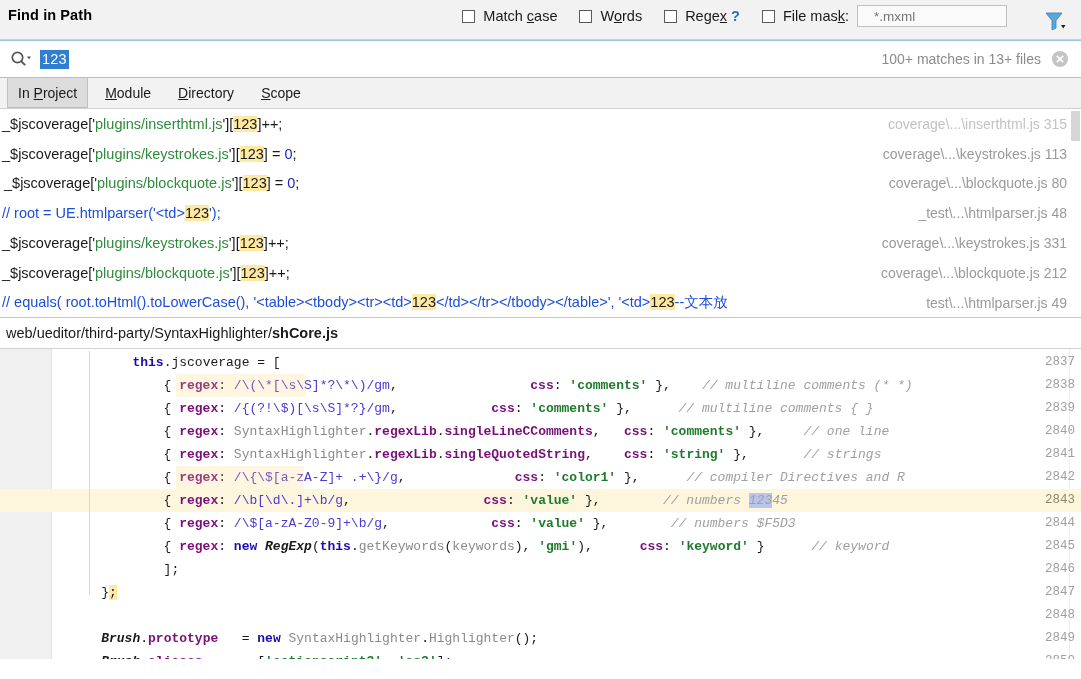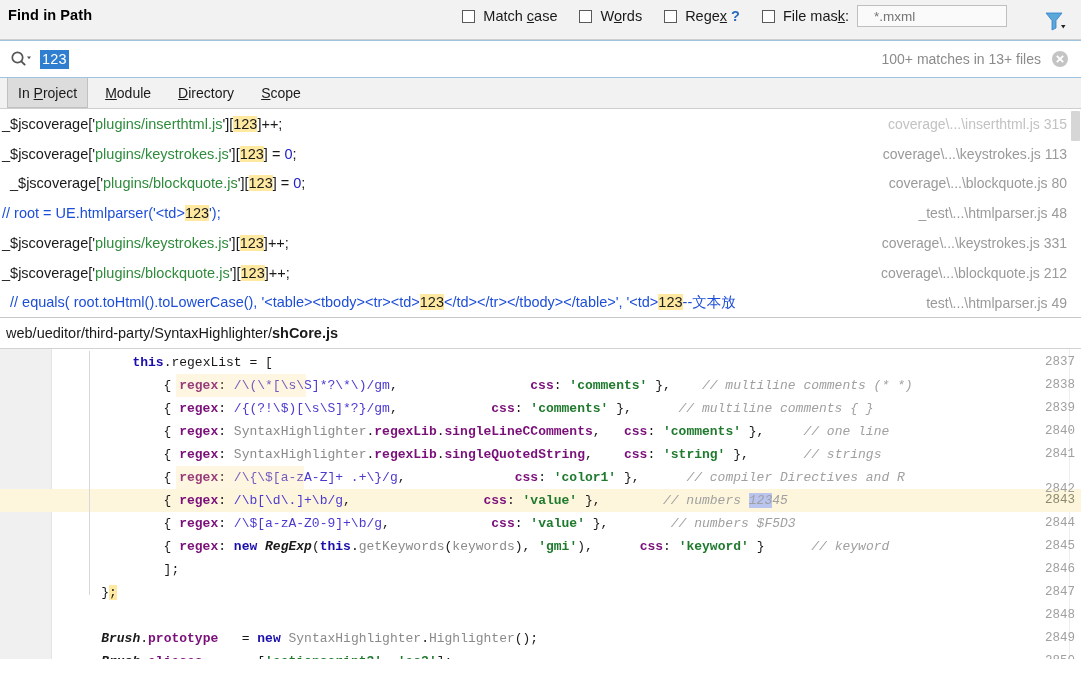--- a/index.html
+++ b/index.html
@@ -357,37 +357,37 @@
       </div>
     <div class="tab">
         <span><span></span><span class="mn">D</span><span>irectory</span></span>
       </div>
     <div class="tab">
         <span><span></span><span class="mn">S</span><span>cope</span></span>
       </div>
   </div>
 
   <div class="results" id="results-list">
-      <div class="rrow" style="top: 178.8px; position: absolute; left: 8px; right: 0px; gap: 36px;">
+      <div class="rrow" style="top: 178.8px; position: absolute; left: 0px; right: 0px; gap: 36px;">
         <div class="rcode"><span class="cmt">//   equals( root.toHtml().toLowerCase(), '&lt;table&gt;&lt;tbody&gt;&lt;tr&gt;&lt;td&gt;</span><span class="hl">123</span><span class="cmt">&lt;/td&gt;&lt;/tr&gt;&lt;/tbody&gt;&lt;/table&gt;', '&lt;td&gt;</span><span class="hl">123</span><span class="cmt">--文本放</span></div>
         <div class="rpath">test\...\htmlparser.js 49</div>
       </div>
       <div class="rrow" style="top: 149px; position: absolute; left: 0px; right: 0px;">
         <div class="rcode"><span>_$jscoverage['</span><span class="str">plugins/blockquote.js</span><span>'][</span><span class="hl">123</span><span>]++;</span></div>
         <div class="rpath">coverage\...\blockquote.js 212</div>
       </div>
       <div class="rrow" style="top: 119.2px; position: absolute; left: 0px; right: 0px;">
         <div class="rcode"><span>_$jscoverage['</span><span class="str">plugins/keystrokes.js</span><span>'][</span><span class="hl">123</span><span>]++;</span></div>
         <div class="rpath">coverage\...\keystrokes.js 331</div>
       </div>
       <div class="rrow" style="top: 89.4px; position: absolute; left: 0px; right: 0px;">
         <div class="rcode"><span class="cmt">//   root = UE.htmlparser('&lt;td&gt;</span><span class="hl">123</span><span class="cmt">');</span></div>
         <div class="rpath">_test\...\htmlparser.js 48</div>
       </div>
-      <div class="rrow" style="top: 59.6px; position: absolute; left: 8px; right: 0px;">
+      <div class="rrow" style="top: 59.6px; position: absolute; left: 2px; right: 0px;">
         <div class="rcode"><span>_$jscoverage['</span><span class="str">plugins/blockquote.js</span><span>'][</span><span class="hl">123</span><span>] = </span><span class="num">0</span><span>;</span></div>
         <div class="rpath">coverage\...\blockquote.js 80</div>
       </div>
       <div class="rrow" style="top: 29.8px; position: absolute; left: 0px; right: 0px;">
         <div class="rcode"><span>_$jscoverage['</span><span class="str">plugins/keystrokes.js</span><span>'][</span><span class="hl">123</span><span>] = </span><span class="num">0</span><span>;</span></div>
         <div class="rpath">coverage\...\keystrokes.js 113</div>
       </div>
       <div class="rrow" style="top: 0px; position: absolute; left: 0px; right: 0px;">
         <div class="rcode"><span>_$jscoverage['</span><span class="str">plugins/inserthtml.js</span><span>'][</span><span class="hl">123</span><span>]++;</span></div>
         <div class="rpath dim">coverage\...\inserthtml.js 315</div>
@@ -399,30 +399,30 @@
     <div class="pathtext"><span>web/ueditor/third-party/SyntaxHighlighter/</span><b>shCore.js</b></div>
   </div>
 
   <div class="codepane" id="code-pane">
     <div class="gutter"></div>
     <div class="gutter2"></div>
     <div class="code-scrollcol"></div>
   <div class="rowbg" style="top: 140px;"></div>
       <div class="indent-guide" style="top: 2px; height: 244px;"></div>
       <div class="lnum" style="top: 2px;">2837</div>
-      <div class="crow" style="top: 2px;"><span class="p">        </span><span class="k">this</span><span class="p">.</span><span class="p">regexList</span><span class="p"> = [</span></div>
+      <div class="crow" style="top: 2px;"><span class="p">        </span><span class="k">this</span><span class="p">.</span><span class="p">jscoverage</span><span class="p"> = [</span></div>
       <div class="lnum" style="top: 25px;">2838</div>
       <div class="crow" style="top: 25px;"><span class="p">            { </span><span class="kw">regex</span><span class="p">: </span><span class="rx">/\(\*[\s\S]*?\*\)</span><span class="rx">/gm</span><span class="p">,</span><span class="p">                 </span><span class="kw">css</span><span class="p">: </span><span class="s">'comments'</span><span class="p"> },</span><span class="p">    </span><span class="c">// multiline comments (* *)</span></div>
       <div class="lnum" style="top: 48px;">2839</div>
       <div class="crow" style="top: 48px;"><span class="p">            { </span><span class="kw">regex</span><span class="p">: </span><span class="rx">/{(?!\$)[\s\S]*?}</span><span class="rx">/gm</span><span class="p">,</span><span class="p">            </span><span class="kw">css</span><span class="p">: </span><span class="s">'comments'</span><span class="p"> },</span><span class="p">      </span><span class="c">// multiline comments { }</span></div>
       <div class="lnum" style="top: 71px;">2840</div>
       <div class="crow" style="top: 71px;"><span class="p">            { </span><span class="kw">regex</span><span class="p">: </span><span class="g">SyntaxHighlighter</span><span class="p">.</span><span class="kw">regexLib</span><span class="p">.</span><span class="kw">singleLineCComments</span><span class="p">,</span><span class="p">   </span><span class="kw">css</span><span class="p">: </span><span class="s">'comments'</span><span class="p"> },</span><span class="p">     </span><span class="c">// one line</span></div>
       <div class="lnum" style="top: 94px;">2841</div>
       <div class="crow" style="top: 94px;"><span class="p">            { </span><span class="kw">regex</span><span class="p">: </span><span class="g">SyntaxHighlighter</span><span class="p">.</span><span class="kw">regexLib</span><span class="p">.</span><span class="kw">singleQuotedString</span><span class="p">,</span><span class="p">    </span><span class="kw">css</span><span class="p">: </span><span class="s">'string'</span><span class="p"> },</span><span class="p">       </span><span class="c">// strings</span></div>
-      <div class="lnum" style="top: 117px; margin-top: 12px;">2842</div>
+      <div class="lnum" style="top: 117px;">2842</div>
       <div class="crow" style="top: 117px;"><span class="p">            { </span><span class="kw">regex</span><span class="p">: </span><span class="rx">/\{\$[a-zA-Z]+ .+\}</span><span class="rx">/g</span><span class="p">,</span><span class="p">              </span><span class="kw">css</span><span class="p">: </span><span class="s">'color1'</span><span class="p"> },</span><span class="p">      </span><span class="c">// compiler Directives and R</span></div>
       <div class="lnum cur" style="top: 140px;">2843</div>
       <div class="crow" style="top: 140px;"><span class="p">            { </span><span class="kw">regex</span><span class="p">: </span><span class="rx">/\b[\d\.]+\b</span><span class="rx">/g</span><span class="p">,</span><span class="p">                 </span><span class="kw">css</span><span class="p">: </span><span class="s">'value'</span><span class="p"> },</span><span class="p">        </span><span class="c">// numbers </span><span class="c selblue">123</span><span class="c">45</span></div>
       <div class="lnum" style="top: 163px;">2844</div>
       <div class="crow" style="top: 163px;"><span class="p">            { </span><span class="kw">regex</span><span class="p">: </span><span class="rx">/\$[a-zA-Z0-9]+\b</span><span class="rx">/g</span><span class="p">,</span><span class="p">             </span><span class="kw">css</span><span class="p">: </span><span class="s">'value'</span><span class="p"> },</span><span class="p">        </span><span class="c">// numbers $F5D3</span></div>
       <div class="lnum" style="top: 186px;">2845</div>
       <div class="crow" style="top: 186px;"><span class="p">            { </span><span class="kw">regex</span><span class="p">: </span><span class="k">new</span><span class="p"> </span><span class="it">RegExp</span><span class="p">(</span><span class="k">this</span><span class="p">.</span><span class="g">getKeywords</span><span class="p">(</span><span class="g">keywords</span><span class="p">), </span><span class="s">'gmi'</span><span class="p">),</span><span class="p">      </span><span class="kw">css</span><span class="p">: </span><span class="s">'keyword'</span><span class="p"> }</span><span class="p">      </span><span class="c">// keyword</span></div>
       <div class="lnum" style="top: 209px;">2846</div>
       <div class="crow" style="top: 209px;"><span class="p">            ];</span></div>
       <div class="lnum" style="top: 232px;">2847</div>

